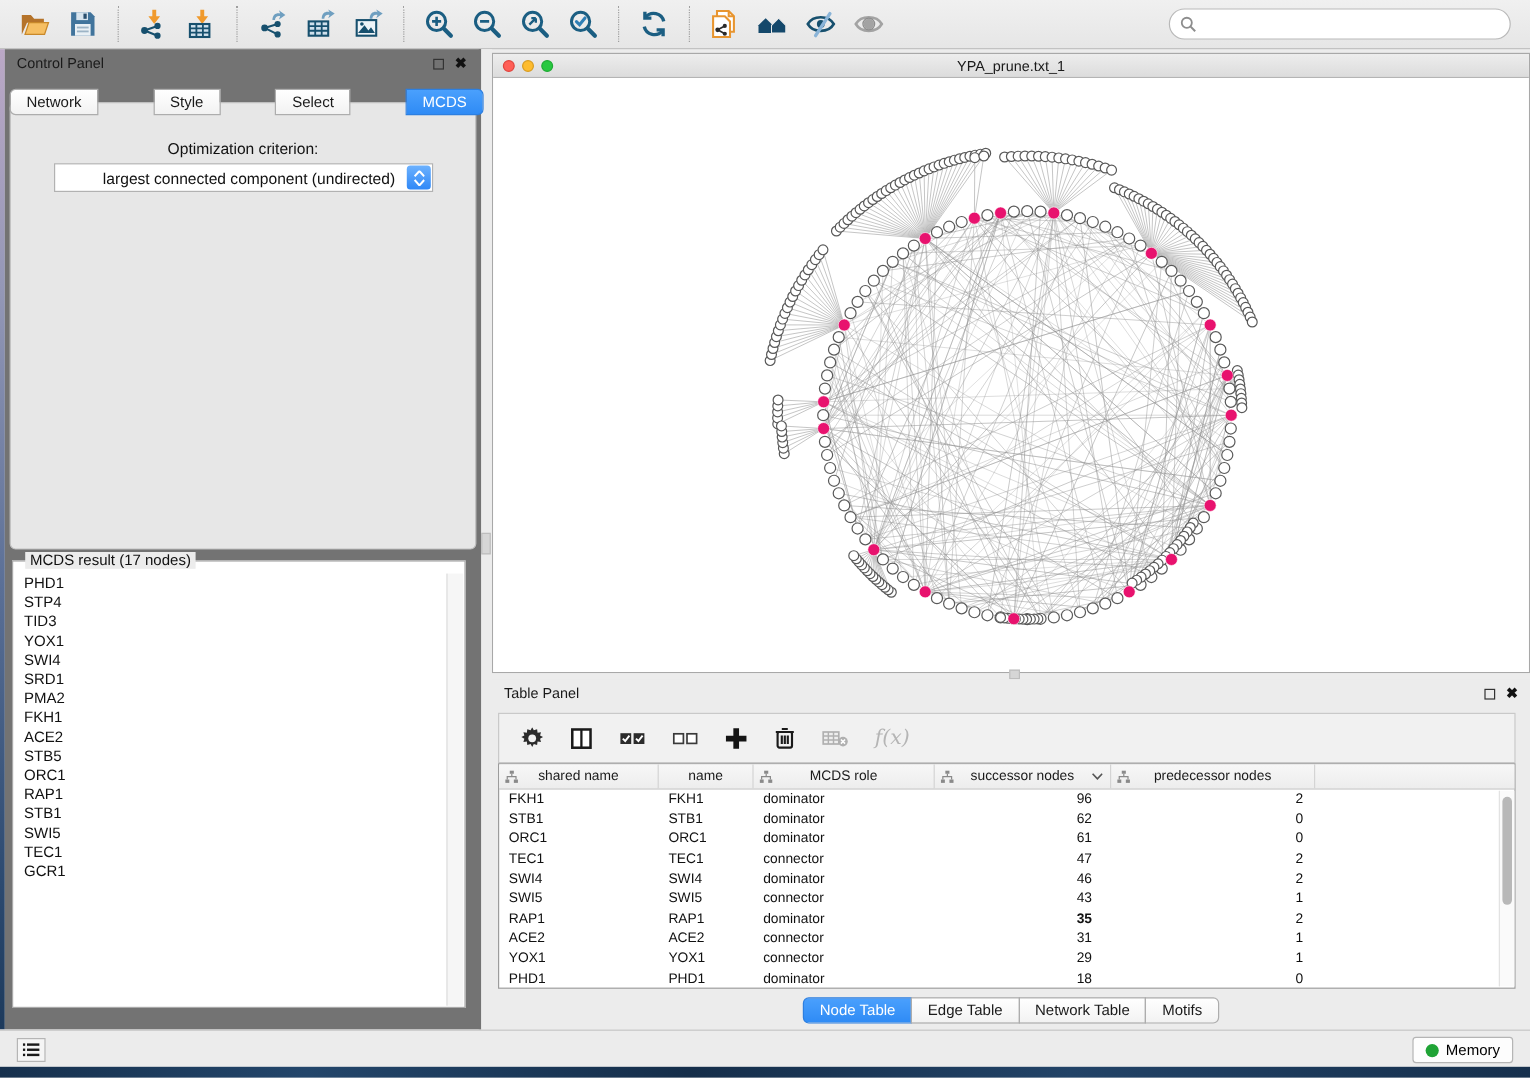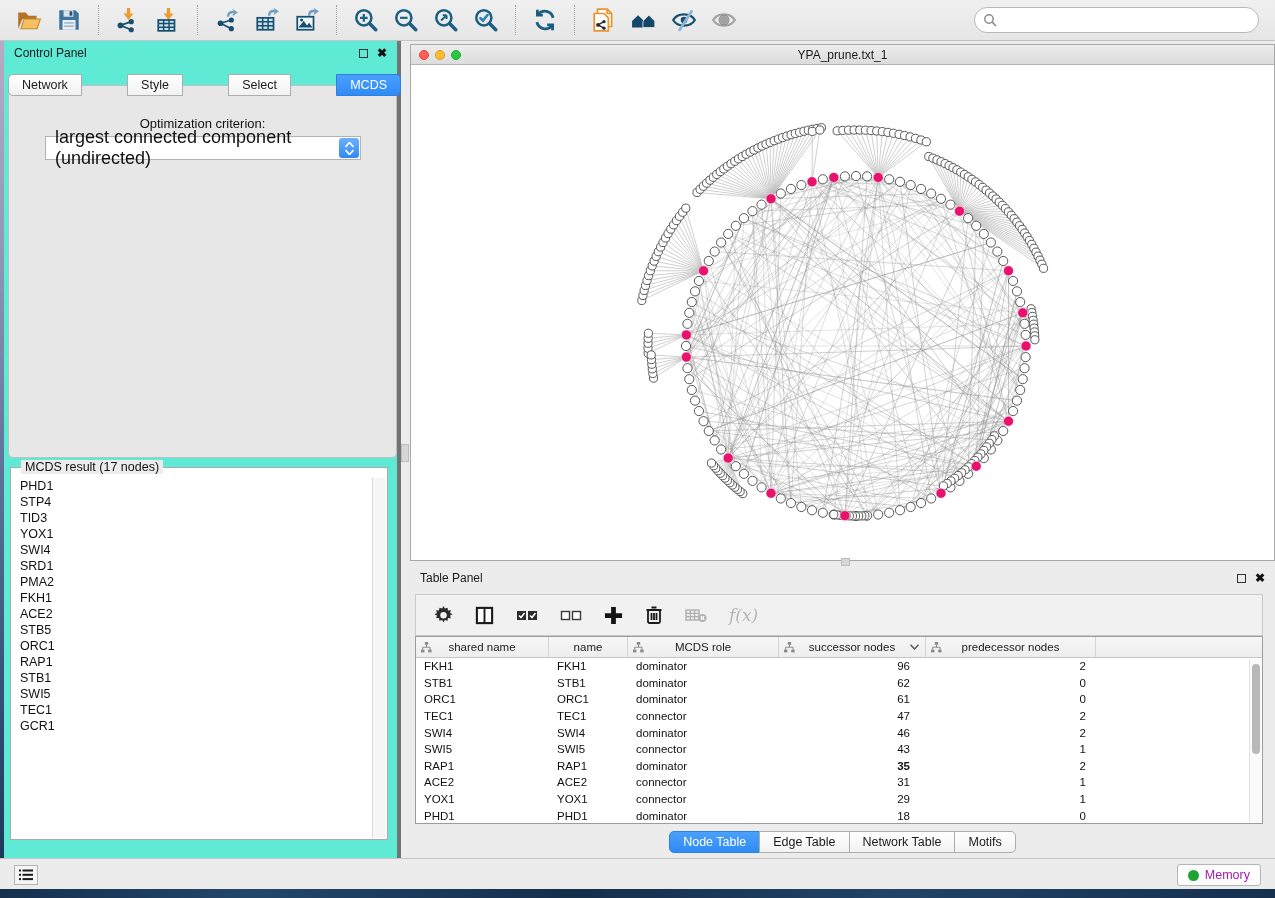--- a/index.html
+++ b/index.html
@@ -19,42 +19,42 @@
     background:#fff; padding:0 10px 0 28px; font-size:12px; outline:none; }
   #search-glass { position:absolute; left:9px; top:6px; }
 
   
   #wall-left { left:0; top:41px; width:4px; height:817px;
     background:linear-gradient(180deg,#bba8c6,#9397b6 25%,#5a6f96 55%,#2c4a70 85%,#1d3a5c); }
   #desktop-bottom { left:0; top:889px; width:1275px; height:9px;
     background:linear-gradient(90deg,#16304d,#23466b 20%,#152e4a 45%,#224367 70%,#16304d); }
 
   
-  #control-panel { left:4px; top:41px; width:397px; height:817px; background:#5eead4;
-    border-right:4px solid #737373; }
+  #control-panel { left:4px; top:41px; width:397px; height:817px; background:#737373;
+    border-right:2px solid #737373; }
   .panel-header { position:absolute; left:0; top:0; right:0; height:24px; display:flex; align-items:center; }
   .panel-title { font-size:12px; color:#1a1a1a; padding-left:10px; }
   .panel-hdr-icons { margin-left:auto; display:flex; gap:9px; padding-right:10px; align-items:center; }
   .float-ic { width:9px; height:9px; border:1.5px solid #333; display:inline-block; }
   .close-ic { font-size:12px; font-weight:bold; color:#111; line-height:9px; }
 
   .seg { display:flex; }
   .seg .seg-btn { border:1px solid #adadad; background:linear-gradient(#ffffff,#f2f2f2);
     color:#1a1a1a; font-size:12.5px; padding:3px 13px; margin-left:-1px; cursor:default; white-space:nowrap; }
   .seg .seg-btn:first-child { border-radius:5px 0 0 5px; margin-left:0; }
   .seg .seg-btn:last-child { border-radius:0 5px 5px 0; }
   .seg .seg-btn.active { background:linear-gradient(#4aa0fd,#2f8bf5); border-color:#2d7fe0; color:#fff; }
 
   #cp-tabbar { position:absolute; left:4px; top:33px; width:100%; display:flex; justify-content:space-between; z-index:3; }
   #cp-inner { position:absolute; left:4px; top:44px; width:389px; height:373px; background:#e7e7e7;
     border:1px solid #c0c0c0; border-radius:5px; }
   #opt-label { position:absolute; top:30px; width:100%; text-align:center; font-size:13px; color:#111; }
   #opt-select { position:absolute; left:36px; top:50px; width:316px; height:24px; background:#fff;
-    border:1px solid #b2b2b2; border-radius:0; font-size:18px; display:flex; align-items:center;
-    padding-left:9px; color:#111; }
+    border:1px solid #b2b2b2; border-radius:0; font-size:13px; display:flex; align-items:center;
+    padding-left:9px; color:#111;justify-content:center; }
   #opt-stepper { position:absolute; right:1px; top:1px; width:20px; height:20px; border-radius:3px;
     background:linear-gradient(#6cb1fe,#2f88f7); display:flex; flex-direction:column;
     align-items:center; justify-content:center; gap:1px; }
   #opt-stepper svg { display:block; }
   #cp-buttons { position:absolute; left:0; top:82px; width:100%; display:flex; justify-content:center; gap:14px; }
   .mac-btn { border:1px solid #b2b2b2; border-radius:5px; background:linear-gradient(#ffffff,#f1f1f1);
     font-size:12.5px; color:#111; padding:4px 15px; cursor:default; }
   .mac-btn.focused { border-color:#85b6ee; box-shadow:0 0 0 3px rgba(106,168,246,.55); }
 
   #mcds-groupbox { position:absolute; left:6px; top:426px; width:378px; height:373px;
@@ -114,21 +114,21 @@
     border-radius:5px; }
   #tp-tabbar { position:absolute; left:0; top:265px; width:100%; display:flex; justify-content:center; }
 
   
   #status-bar { left:0; top:858px; width:1275px; height:31px; background:#ececec;
     border-top:1px solid #c6c6c6; }
   #task-btn { position:absolute; left:14px; top:6px; width:24px; height:20px; background:#f5f5f5;
     border:1px solid #b5b5b5; display:flex; align-items:center; justify-content:center; }
   #memory-btn { position:absolute; right:14px; top:5px; height:22px; background:#fdfdfd;
     border:1px solid #b5b5b5; border-radius:3px; display:flex; align-items:center; gap:6px;
-    padding:0 10px; font-size:12.5px; color:#a21caf; }
+    padding:0 10px; font-size:12.5px; color:#000000; }
   #memory-dot { width:11px; height:11px; border-radius:50%; background:#1fa335; }
 </style>
 </head>
 <body>
 
 <div id="toolbar" class="abs">
   <div class="tb-group">
     <div class="tb-btn">
       <svg viewBox="0 0 24 24">
           <path d="M2 20 V5 h7 l2.5 3 H19 v3 H6 Z" fill="#b5732a"></path>

